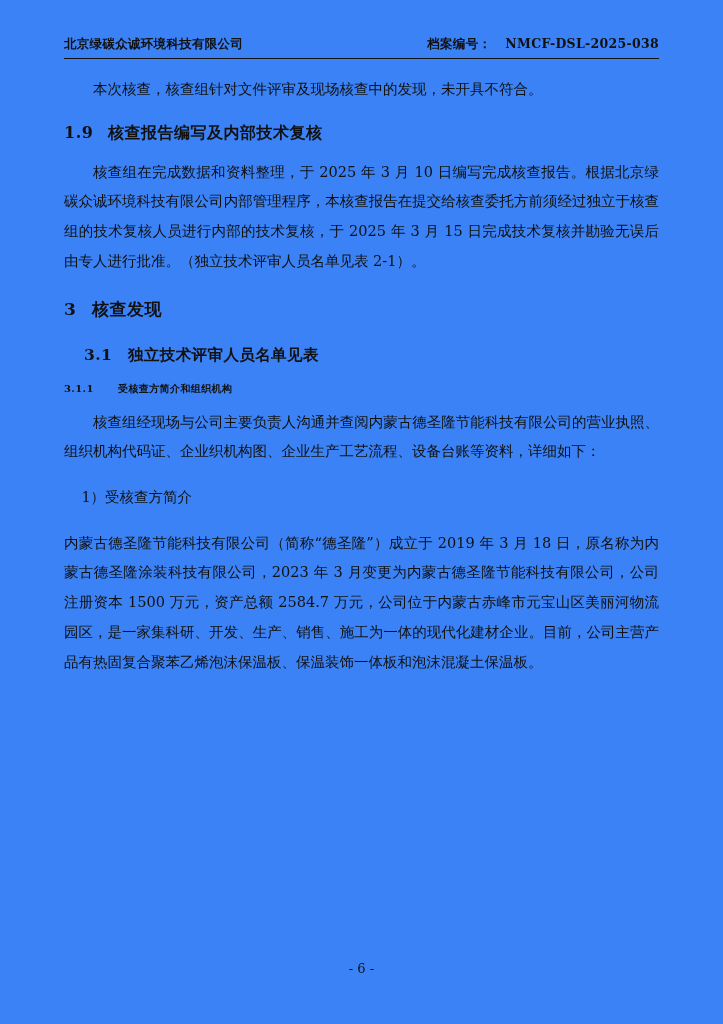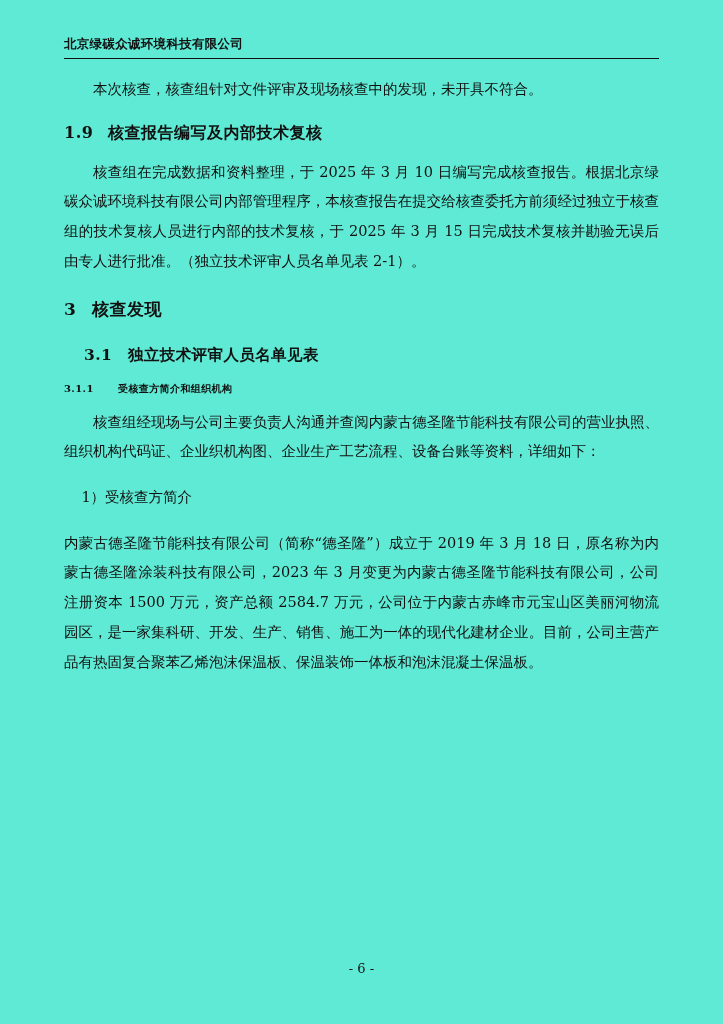--- a/index.html
+++ b/index.html
@@ -14,21 +14,21 @@
     color: #111111;
     position: relative;
     overflow: hidden;
   }
   .page {
     width: 723px;
     height: 1024px;
     box-sizing: border-box;
     padding: 36px 64px 30px 64px;
     position: relative;
-    background: #5eead4;
+    background: #3b82f6;
   }
   
   .doc-header {
     display: flex;
     justify-content: space-between;
     align-items: flex-end;
     border-bottom: 1.2px solid #111;
     padding-bottom: 5px;
     margin-bottom: 16px;
   }
@@ -123,20 +123,23 @@
     font-size: 13px;
   }
 </style>
 </head>
 <body>
 
 <div class="page">
 
   <div class="doc-header">
     <div class="left">北京绿碳众诚环境科技有限公司</div>
+    <div class="right">
+      <span class="label">档案编号：</span><span class="value">NMCF-DSL-2025-038</span>
+    </div>
   </div>
 
   <div class="body">
 
     <p class="para">本次核查，核查组针对文件评审及现场核查中的发现，未开具不符合。</p>
 
     <h2 class="h-2">
       <span class="num">1.9</span><span>核查报告编写及内部技术复核</span>
     </h2>
 

